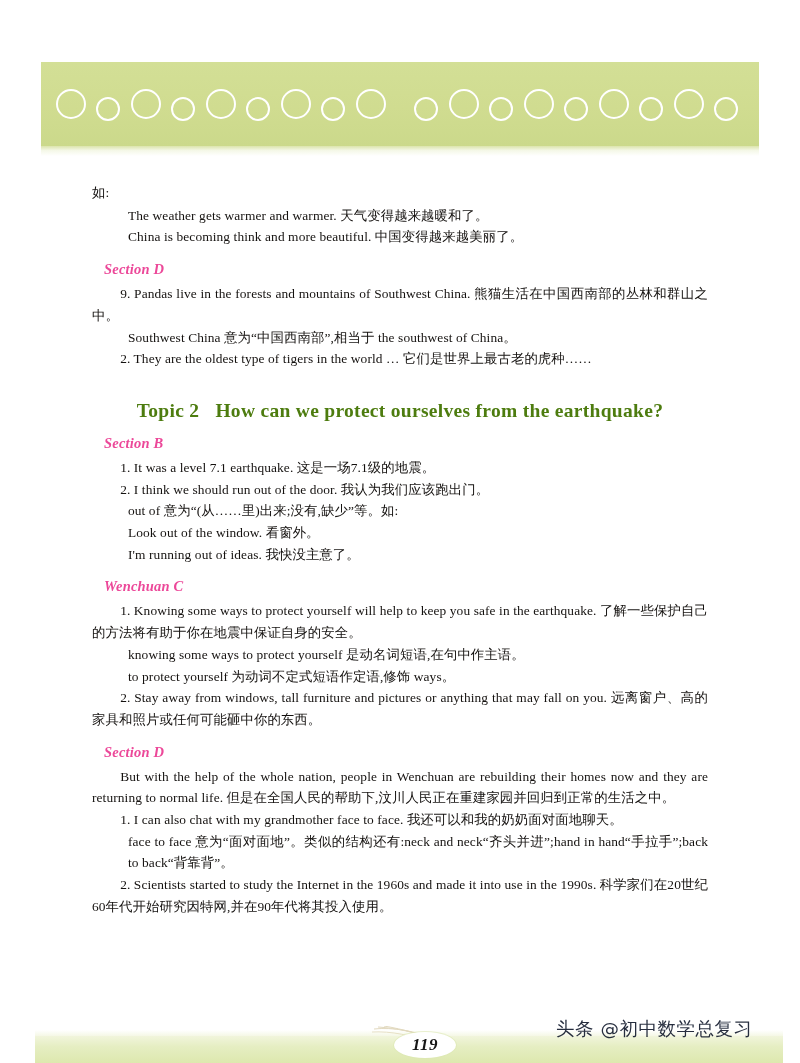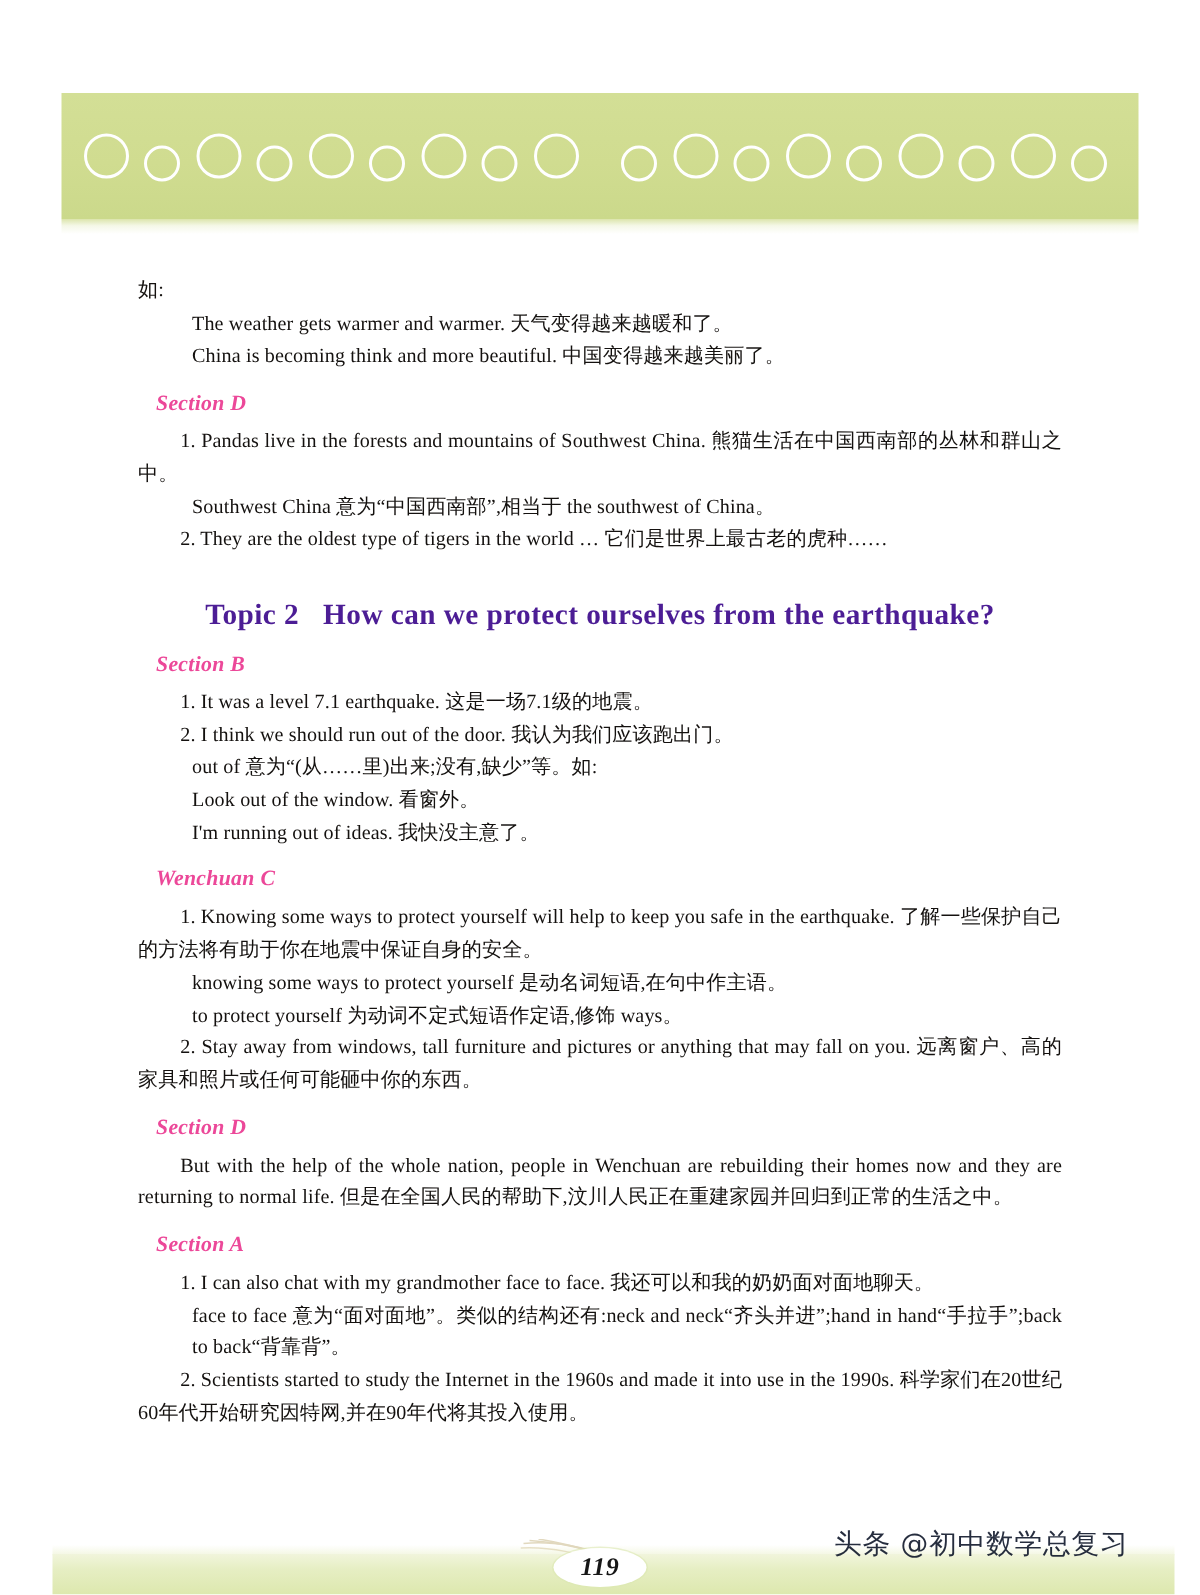--- a/index.html
+++ b/index.html
@@ -93,21 +93,21 @@
     font-style: italic;
     color: #ec4899;
     margin: 13px 0 5px 12px;
     letter-spacing: .2px;
   }
 
   
   .topic {
     font-size: 19.5px;
     font-weight: bold;
-    color: #4c1d95;
+    color: #4d7c0f;
     text-align: center;
     margin: 30px 0 6px 0;
     letter-spacing: .3px;
   }
   .topic .tnum { margin-right: 16px; }
 
   
   .footer-band {
     position: absolute;
     left: 35px;
@@ -119,21 +119,21 @@
   .footer-band-top {
     position: absolute;
     left: 35px;
     top: 1030px;
     width: 748px;
     height: 7px;
     background: linear-gradient(180deg, rgba(255,255,255,0) 0%, rgba(241,245,220,.85) 100%);
   }
   .page-number-wrap {
     position: absolute;
-    left: 347px;
+    left: 372px;
     top: 1024px;
     width: 110px;
     height: 38px;
   }
   .pn-oval {
     position: absolute;
     left: 22px;
     top: 8px;
     width: 62px;
     height: 26px;
@@ -207,21 +207,21 @@
       <div class="circ sml"></div>
     </div>
 
   <div class="content">
 
     <p class="p ru">如:</p>
     <p class="p sub">The weather gets warmer and warmer. 天气变得越来越暖和了。</p>
     <p class="p sub">China is becoming think and more beautiful. 中国变得越来越美丽了。</p>
 
     <div class="section-label">Section D</div>
-    <p class="p indent">1. Pandas live in the forests and mountains of Southwest China. 熊猫生活在中国西南部的丛林和群山之中。</p>
+    <p class="p indent">9. Pandas live in the forests and mountains of Southwest China. 熊猫生活在中国西南部的丛林和群山之中。</p>
     <p class="p sub">Southwest China 意为“中国西南部”,相当于 the southwest of China。</p>
     <p class="p indent">2. They are the oldest type of tigers in the world … 它们是世界上最古老的虎种……</p>
 
     <div class="topic">
       <span class="tnum">Topic 2</span><span>How can we protect ourselves from the earthquake?</span>
     </div>
 
     <div class="section-label">Section B</div>
     <p class="p indent">1. It was a level 7.1 earthquake. 这是一场7.1级的地震。</p>
     <p class="p indent">2. I think we should run out of the door. 我认为我们应该跑出门。</p>
@@ -232,21 +232,20 @@
     <div class="section-label">Wenchuan C</div>
     <p class="p indent">1. Knowing some ways to protect yourself will help to keep you safe in the earthquake. 了解一些保护自己的方法将有助于你在地震中保证自身的安全。</p>
     <p class="p sub">knowing some ways to protect yourself 是动名词短语,在句中作主语。</p>
     <p class="p sub">to protect yourself 为动词不定式短语作定语,修饰 ways。</p>
     <p class="p indent">2. Stay away from windows, tall furniture and pictures or anything that may fall on you. 远离窗户、高的家具和照片或任何可能砸中你的东西。</p>
 
     <div class="section-label">Section D</div>
     <p class="p indent">But with the help of the whole nation, people in Wenchuan are rebuilding their homes now and they are returning to normal life. 但是在全国人民的帮助下,汶川人民正在重建家园并回归到正常的生活之中。</p>
 
 
-    <div class="section-label">Section A</div>
     <p class="p indent">1. I can also chat with my grandmother face to face. 我还可以和我的奶奶面对面地聊天。</p>
     <p class="p sub">face to face 意为“面对面地”。类似的结构还有:neck and neck“齐头并进”;hand in hand“手拉手”;back to back“背靠背”。</p>
     <p class="p indent">2. Scientists started to study the Internet in the 1960s and made it into use in the 1990s. 科学家们在20世纪60年代开始研究因特网,并在90年代将其投入使用。</p>
 
   </div>
 
   <div class="footer-band-top"></div>
   <div class="footer-band"></div>
 
   <div class="page-number-wrap">

